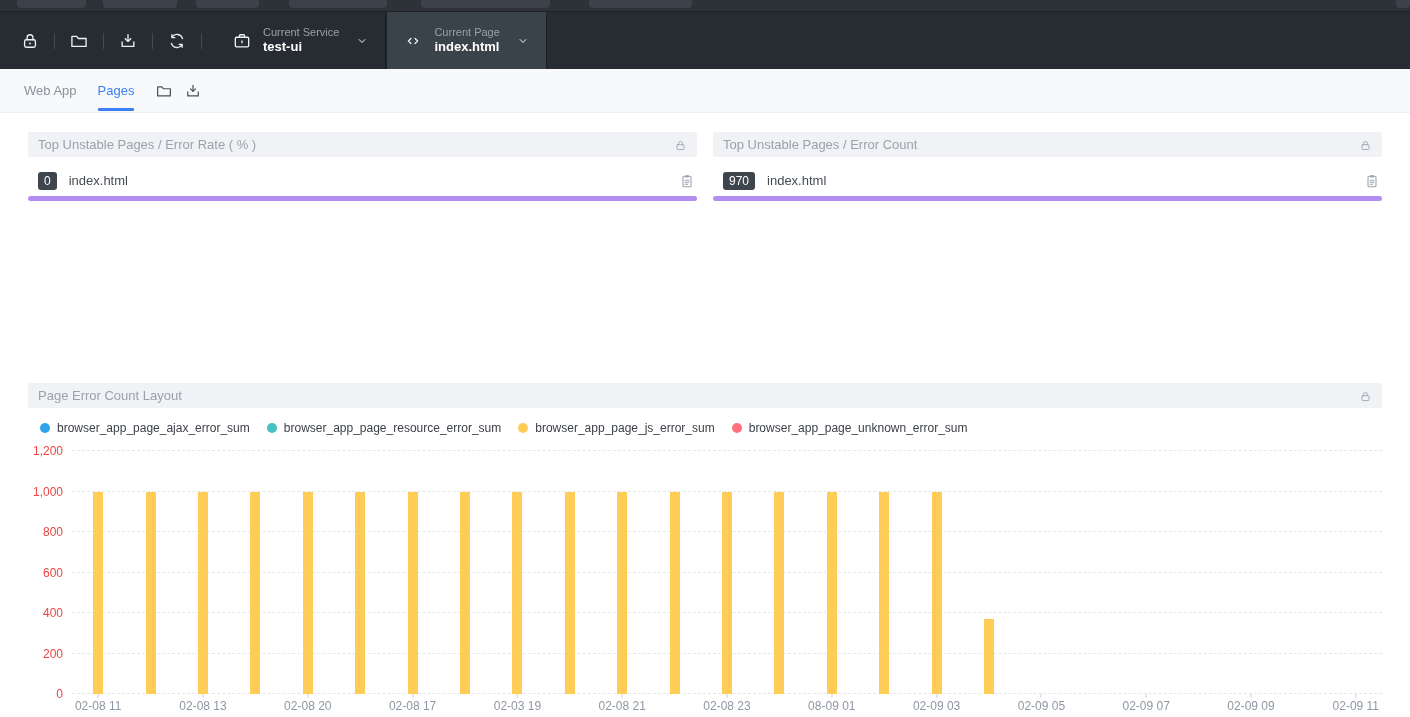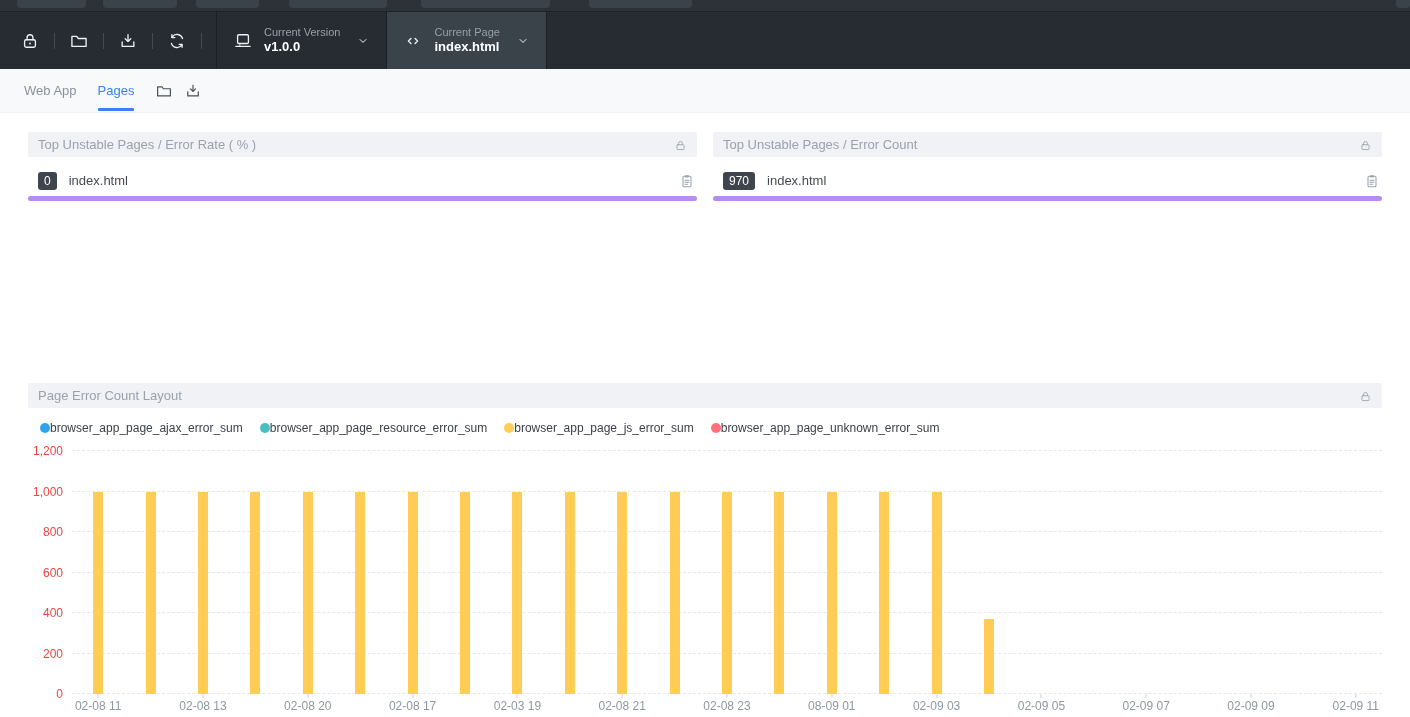--- a/index.html
+++ b/index.html
@@ -45,21 +45,21 @@
   .item-row{display:flex;align-items:center;position:relative;height:19px}
   .badge{background:#3f454d;color:#fff;font-size:12px;font-weight:500;border-radius:3px;
     padding:2px 6px;line-height:14px;margin-left:10px}
   .item-name{font-size:13px;color:#454b52;margin-left:12px}
   .clipboard{position:absolute;right:2px;width:16px;height:16px;color:#9aa3af;cursor:pointer}
   .progress{height:5px;border-radius:3px;margin-top:6px}
 
   
   .chart-panel{margin-top:182px}
   .legend{display:flex;align-items:center;gap:17px;margin-top:13px;padding-left:12px}
-  .legend-item{display:flex;align-items:center;font-size:12px;color:#3d4148;cursor:pointer}
+  .legend-item{display:flex;align-items:center;gap:7px;font-size:12px;color:#3d4148;cursor:pointer}
   .legend-dot{width:10px;height:10px;border-radius:50%;flex:none}
   .chart{position:relative;height:272px;margin-top:6px}
   .plot{position:absolute;left:44px;right:0;top:10px;bottom:19px}
   .gridline{position:absolute;left:0;right:0;height:0;border-top:1px dashed #e4e8ee}
   .ytick{position:absolute;right:calc(100% + 9px);transform:translateY(50%);font-size:12px;color:#ef4444;white-space:nowrap}
   .bar{position:absolute;bottom:0;width:10px;transform:translateX(-50%)}
   .xtick{position:absolute;top:calc(100% + 5px);transform:translateX(-50%);font-size:12px;color:#8e97a3;white-space:nowrap}
   .tickmark{position:absolute;top:100%;width:1px;height:4px;background:#ccd2da;transform:translateX(-50%)}
 </style>
 </head>
@@ -106,41 +106,41 @@
   <span class="icon-btn">
     <svg viewBox="0 0 24 24">
         <path d="M18.6 9a7 7 0 0 0-12.5-1.7"></path>
         <path d="M5.9 4.4v3.5h3.5"></path>
         <path d="M5.4 15a7 7 0 0 0 12.5 1.7"></path>
         <path d="M18.1 19.6v-3.5h-3.5"></path>
       </svg>
   </span>
   <span class="v-sep"></span>
 
-
-  <span class="tall-div"></span>
-
   <div class="selector">
     <span class="sel-icon">
       <svg viewBox="0 0 24 24">
-          <rect x="5.5" y="4.5" width="13" height="10.5" rx="1.5"></rect>
-          <path d="M3.5 18.5h17"></path>
-          <circle cx="8.2" cy="16.9" r="0.9" fill="currentColor" stroke="none"></circle>
+          <rect x="4" y="7.5" width="16" height="11.5" rx="1.5"></rect>
+          <path d="M9 7.5v-2a1 1 0 0 1 1-1h4a1 1 0 0 1 1 1v2"></path>
+          <path d="M12 12v2.2"></path>
         </svg>
     </span>
     <span class="sel-text">
-      <div class="sel-label">Current Version</div>
-      <div class="sel-value">v1.0.0</div>
+      <div class="sel-label">Current Service</div>
+      <div class="sel-value">test-ui</div>
     </span>
     <span class="chevron">
       <svg viewBox="0 0 24 24">
           <path d="M7 9.5l5 5 5-5"></path>
         </svg>
     </span>
   </div>
+
+  <span class="tall-div"></span>
+
 
   <span class="tall-div"></span>
 
   <div class="selector segment">
     <span class="sel-icon">
       <svg viewBox="0 0 24 24">
           <path d="M9.5 9l-3 3 3 3"></path>
           <path d="M14.5 9l3 3-3 3"></path>
         </svg>
     </span>

